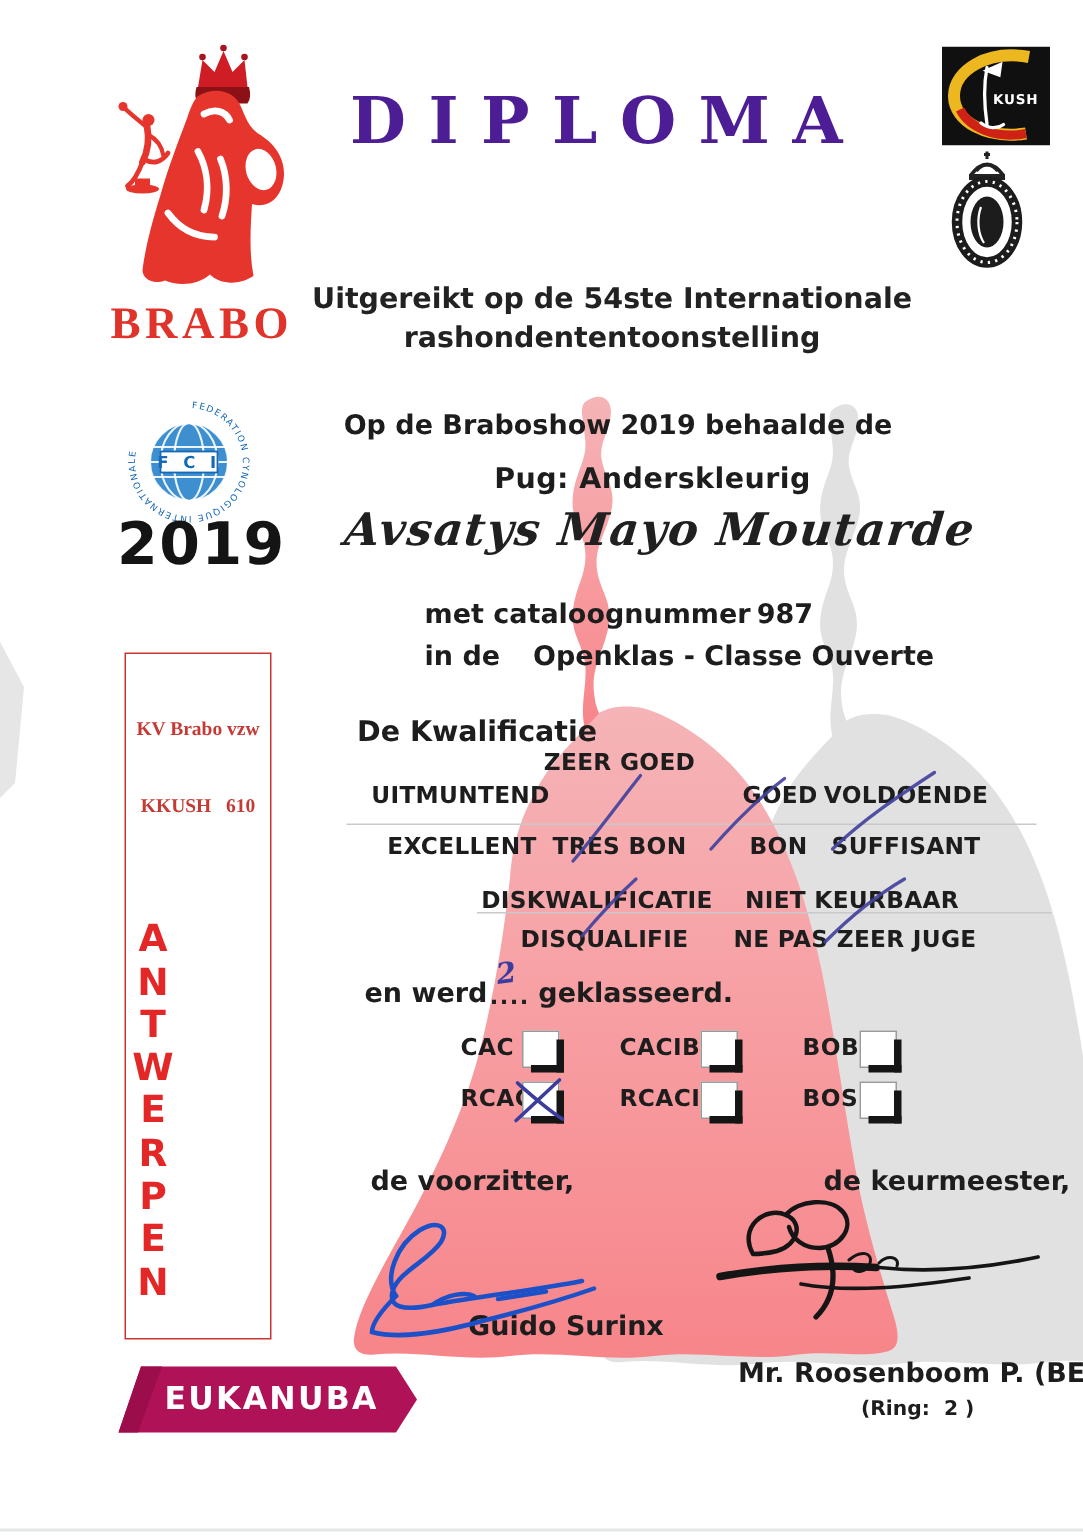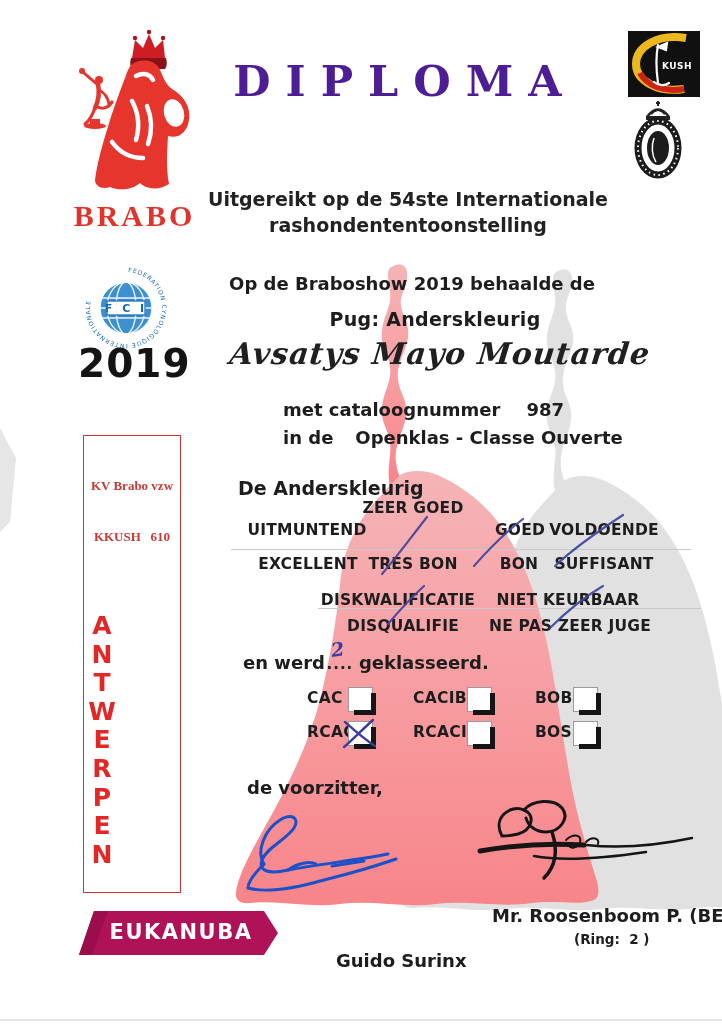--- a/index.html
+++ b/index.html
@@ -17,21 +17,21 @@
       letter-spacing:3px;color:#e0342b;}
 
   .issued{left:178px;top:186px;width:460px;text-align:center;
       font-weight:700;font-size:19px;line-height:26px;color:#222;}
   .show-line{left:182px;top:273px;width:460px;text-align:center;font-weight:700;font-size:18px;}
   .breed{left:205px;top:308px;width:460px;text-align:center;font-weight:800;font-size:19px;letter-spacing:.3px;}
   .dog-name{left:210px;top:336px;width:460px;text-align:center;
       font-family:"DejaVu Serif",serif;font-style:italic;font-weight:700;
       font-size:30px;letter-spacing:1px;transform:skewX(-6deg);color:#202020;}
   .catalog{left:283px;top:399px;font-weight:700;font-size:18px;}
-  .catalog .num{margin-left:26px;}
+  .catalog .num{margin-left:4px;}
   .classline{left:283px;top:427px;font-weight:700;font-size:18px;}
   .classline .val{margin-left:22px;}
   .kwal-head{left:238px;top:477px;font-weight:700;font-size:19px;}
 
   .grade{font-weight:700;font-size:15.5px;letter-spacing:.2px;transform:translateX(-50%);white-space:nowrap;}
   .rule{position:absolute;z-index:1;height:1.2px;background:#c9c9c9;}
 
   .place-line{left:243px;top:652px;font-weight:700;font-size:18px;display:flex;align-items:flex-end;}
   .place-dots{position:relative;display:inline-block;width:30px;text-align:center;
       font-size:15px;letter-spacing:1px;color:#222;}
@@ -193,21 +193,21 @@
       <span>T</span>
       <span>W</span>
       <span>E</span>
       <span>R</span>
       <span>P</span>
       <span>E</span>
       <span>N</span>
     </div>
   </div>
 
-  <div class="abs kwal-head">De Anderskleurig</div>
+  <div class="abs kwal-head">De Kwalificatie</div>
 
   <div class="abs grade" style="left:307px;top:521px;">UITMUNTEND</div>
   <div class="abs grade" style="left:413px;top:499px;">ZEER GOED</div>
   <div class="abs grade" style="left:520px;top:521px;">GOED</div>
   <div class="abs grade" style="left:604px;top:521px;">VOLDOENDE</div>
   <div class="rule" style="left:231px;top:549px;width:460px;"></div>
   <div class="abs grade" style="left:308px;top:555px;">EXCELLENT</div>
   <div class="abs grade" style="left:413px;top:555px;">TRES BON</div>
   <div class="abs grade" style="left:519px;top:555px;">BON</div>
   <div class="abs grade" style="left:604px;top:555px;">SUFFISANT</div>
@@ -252,20 +252,21 @@
   <div class="checkbox" style="left:573px;top:721px;"></div>
 
   <svg class="ink" style="left:342px;top:716px;" width="36" height="34" viewBox="0 0 36 34">
     <g fill="none" stroke="#3c3c9e" stroke-width="2.4" stroke-linecap="round">
       <path d="M3,6 C12,14 22,23 33,30"></path>
       <path d="M31,4 C21,13 11,23 2,31"></path>
     </g>
   </svg>
 
   <div class="abs role" style="left:247px;top:777px;">de voorzitter,</div>
+  <div class="abs role" style="left:549px;top:777px;">de keurmeester,</div>
 
   <svg class="ink" style="left:236px;top:804px;" width="185" height="92" viewBox="0 0 185 92">
     <g fill="none" stroke="#1b50c8" stroke-width="3" stroke-linecap="round">
       <path d="M28,60 C20,48 28,26 44,16 C56,9 64,14 58,24 C50,36 30,44 26,56 C22,68 34,70 52,66 C84,60 122,56 152,50"></path>
       <path d="M28,60 C18,70 12,78 12,84 C30,89 60,84 88,76 C112,70 140,62 160,55"></path>
       <path d="M52,66 C62,59 74,57 80,60 M96,62 L128,57"></path>
     </g>
   </svg>
 
   <svg class="ink" style="left:474px;top:798px;" width="225" height="88" viewBox="0 0 225 88">
@@ -273,21 +274,21 @@
       <path stroke-width="3" d="M28,38 C18,20 36,6 50,12 C62,17 58,32 44,36 C36,38 30,38 28,38"></path>
       <path stroke-width="3" d="M50,12 C58,2 80,0 88,10 C96,20 86,34 72,34 C62,34 54,28 52,20"></path>
       <path stroke-width="5" d="M6,53 C40,47 78,45 110,47"></path>
       <path stroke-width="2.5" d="M112,47 C150,51 185,47 218,40"></path>
       <path stroke-width="2.5" d="M60,58 C92,64 132,60 172,54"></path>
       <path stroke-width="3.5" d="M78,34 C84,52 82,68 70,80"></path>
       <path stroke-width="2" d="M92,42 C100,35 108,37 106,44 C104,50 96,52 94,46 M112,44 C118,38 126,40 124,46"></path>
     </g>
   </svg>
 
-  <div class="abs sig-name" style="left:312px;top:950px;margin-left:24px;">Guido Surinx</div>
+  <div class="abs sig-name" style="left:312px;top:874px;">Guido Surinx</div>
   <div class="abs sig-name" style="left:492px;top:905px;">Mr. Roosenboom P. (BE)</div>
   <div class="abs ring" style="left:574px;top:931px;">(Ring:  2 )</div>
 
   <div class="abs euka">
     <svg width="206" height="46" viewBox="0 0 206 46" style="position:absolute;left:0;top:0;">
       <polygon points="16,1 186,1 200,23 186,45 1,45" fill="#b01257"></polygon>
       <polygon points="16,1 30,1 14,45 1,45" fill="#9c0e4b"></polygon>
     </svg>
     <span class="euka-text">EUKANUBA</span>
   </div>

